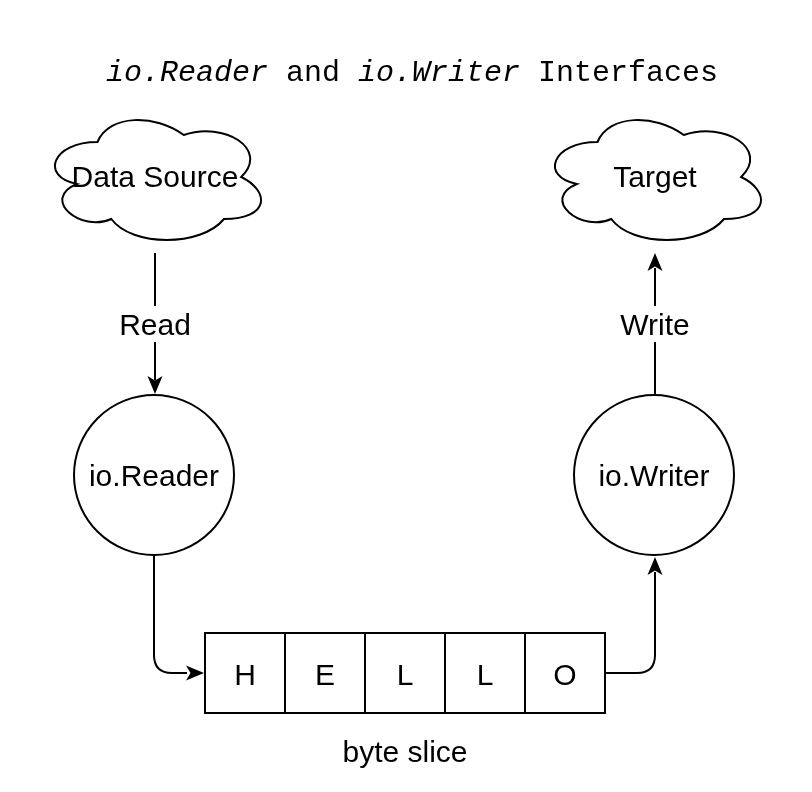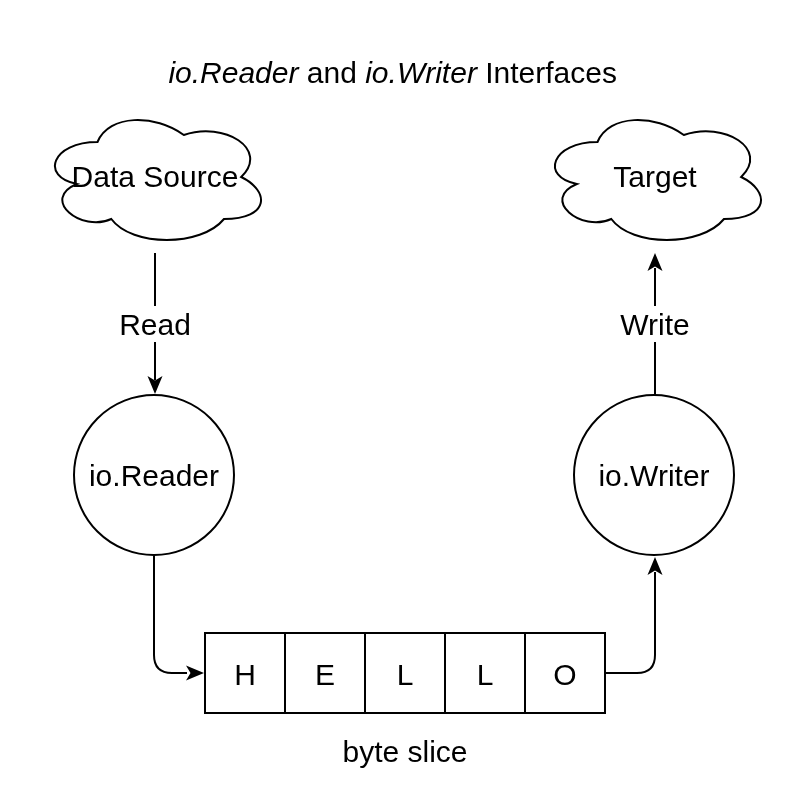--- a/index.html
+++ b/index.html
@@ -21,20 +21,21 @@
   .diagram-title {
     position: absolute;
     left: 0;
     top: 13px;
     width: 752px;
     text-align: center;
     font-size: 30px;
     line-height: 40px;
     color: #000000;
     white-space: pre;
+    font-family: Liberation Mono, monospace;
   }
   .diagram-title .it { font-style: italic; }
   svg.diagram {
     position: absolute;
     left: 0;
     top: 0;
     display: block;
   }
   .shape {
     fill: #ffffff;

